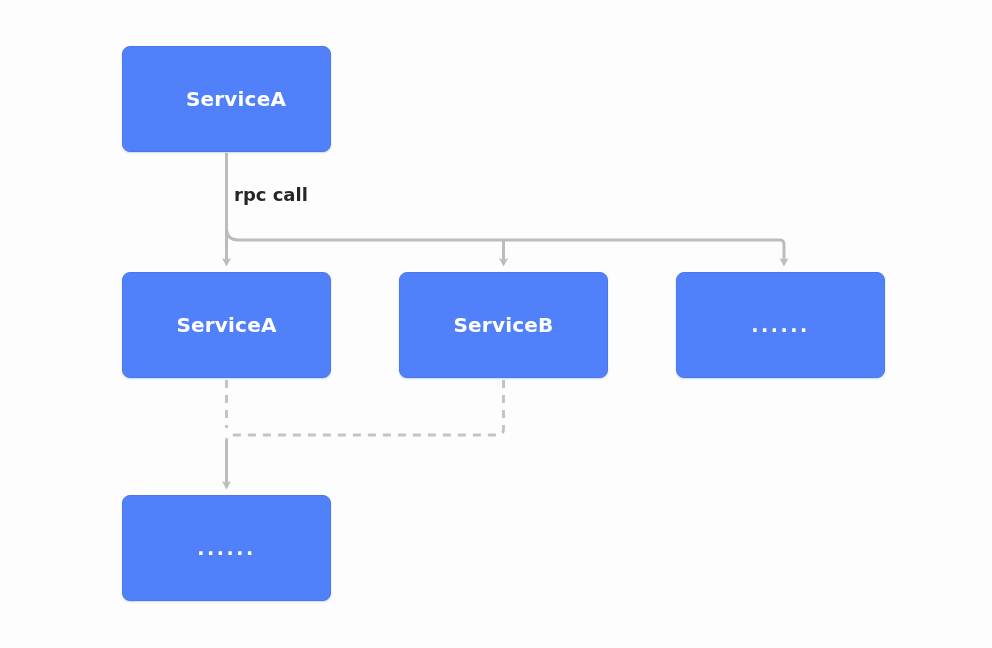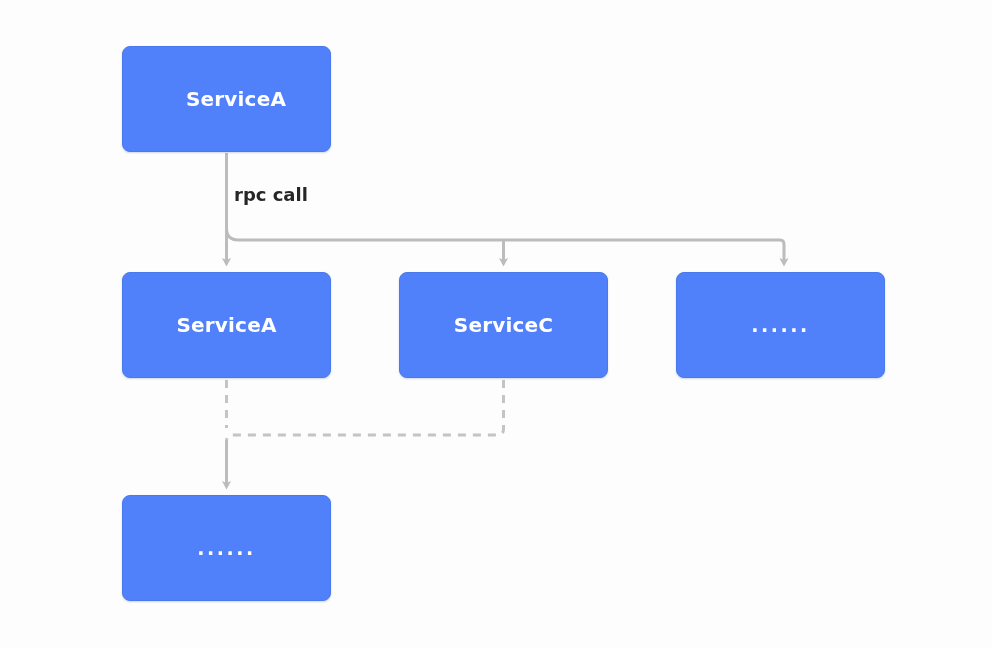--- a/index.html
+++ b/index.html
@@ -93,21 +93,21 @@
 
   <div class="node" style="left:122px; top:46px; width:209px; height:106px;padding-left:19px;">
     <span class="node-label">ServiceA</span>
   </div>
 
   <div class="node" style="left:122px; top:272px; width:209px; height:106px;">
     <span class="node-label">ServiceA</span>
   </div>
 
   <div class="node" style="left:399px; top:272px; width:209px; height:106px;">
-    <span class="node-label">ServiceC</span>
+    <span class="node-label">ServiceB</span>
   </div>
 
   <div class="node" style="left:676px; top:272px; width:209px; height:106px;">
     <span class="node-label dots">......</span>
   </div>
 
   <div class="node" style="left:122px; top:495px; width:209px; height:106px;">
     <span class="node-label dots">......</span>
   </div>
 

